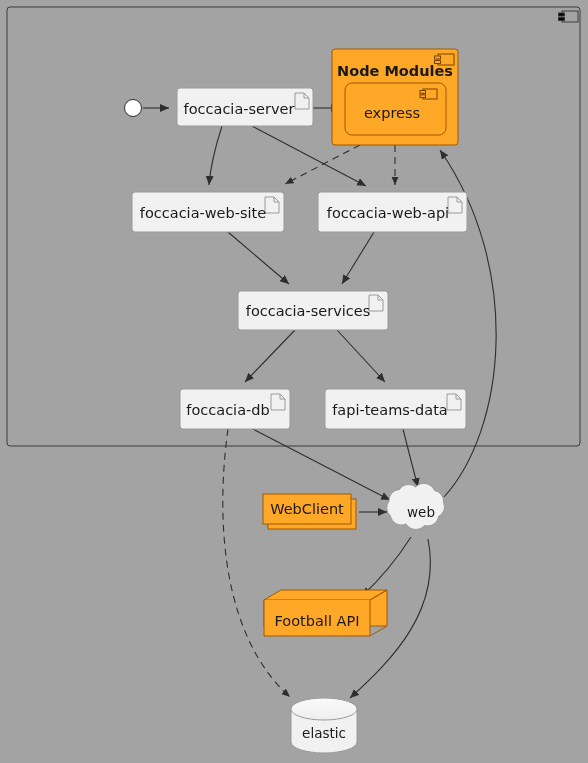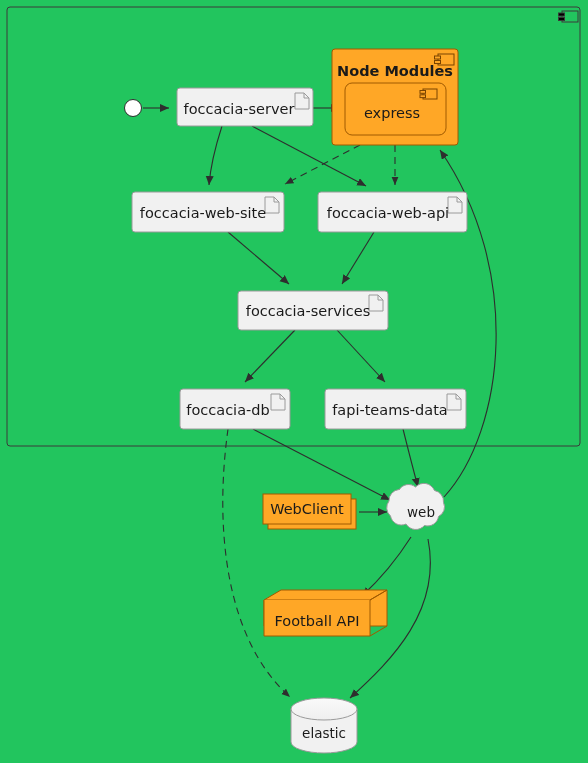--- a/index.html
+++ b/index.html
@@ -10,21 +10,21 @@
   body {
     width: 588px;
     height: 763px;
     overflow: hidden;
     font-family: "DejaVu Sans", sans-serif;
   }
   #diagram-root {
     position: relative;
     width: 588px;
     height: 763px;
-    background: #22c55e;
+    background: #a3a3a3;
   }
   svg.canvas {
     position: absolute;
     left: 0;
     top: 0;
     width: 588px;
     height: 763px;
     display: block;
   }
   text {

